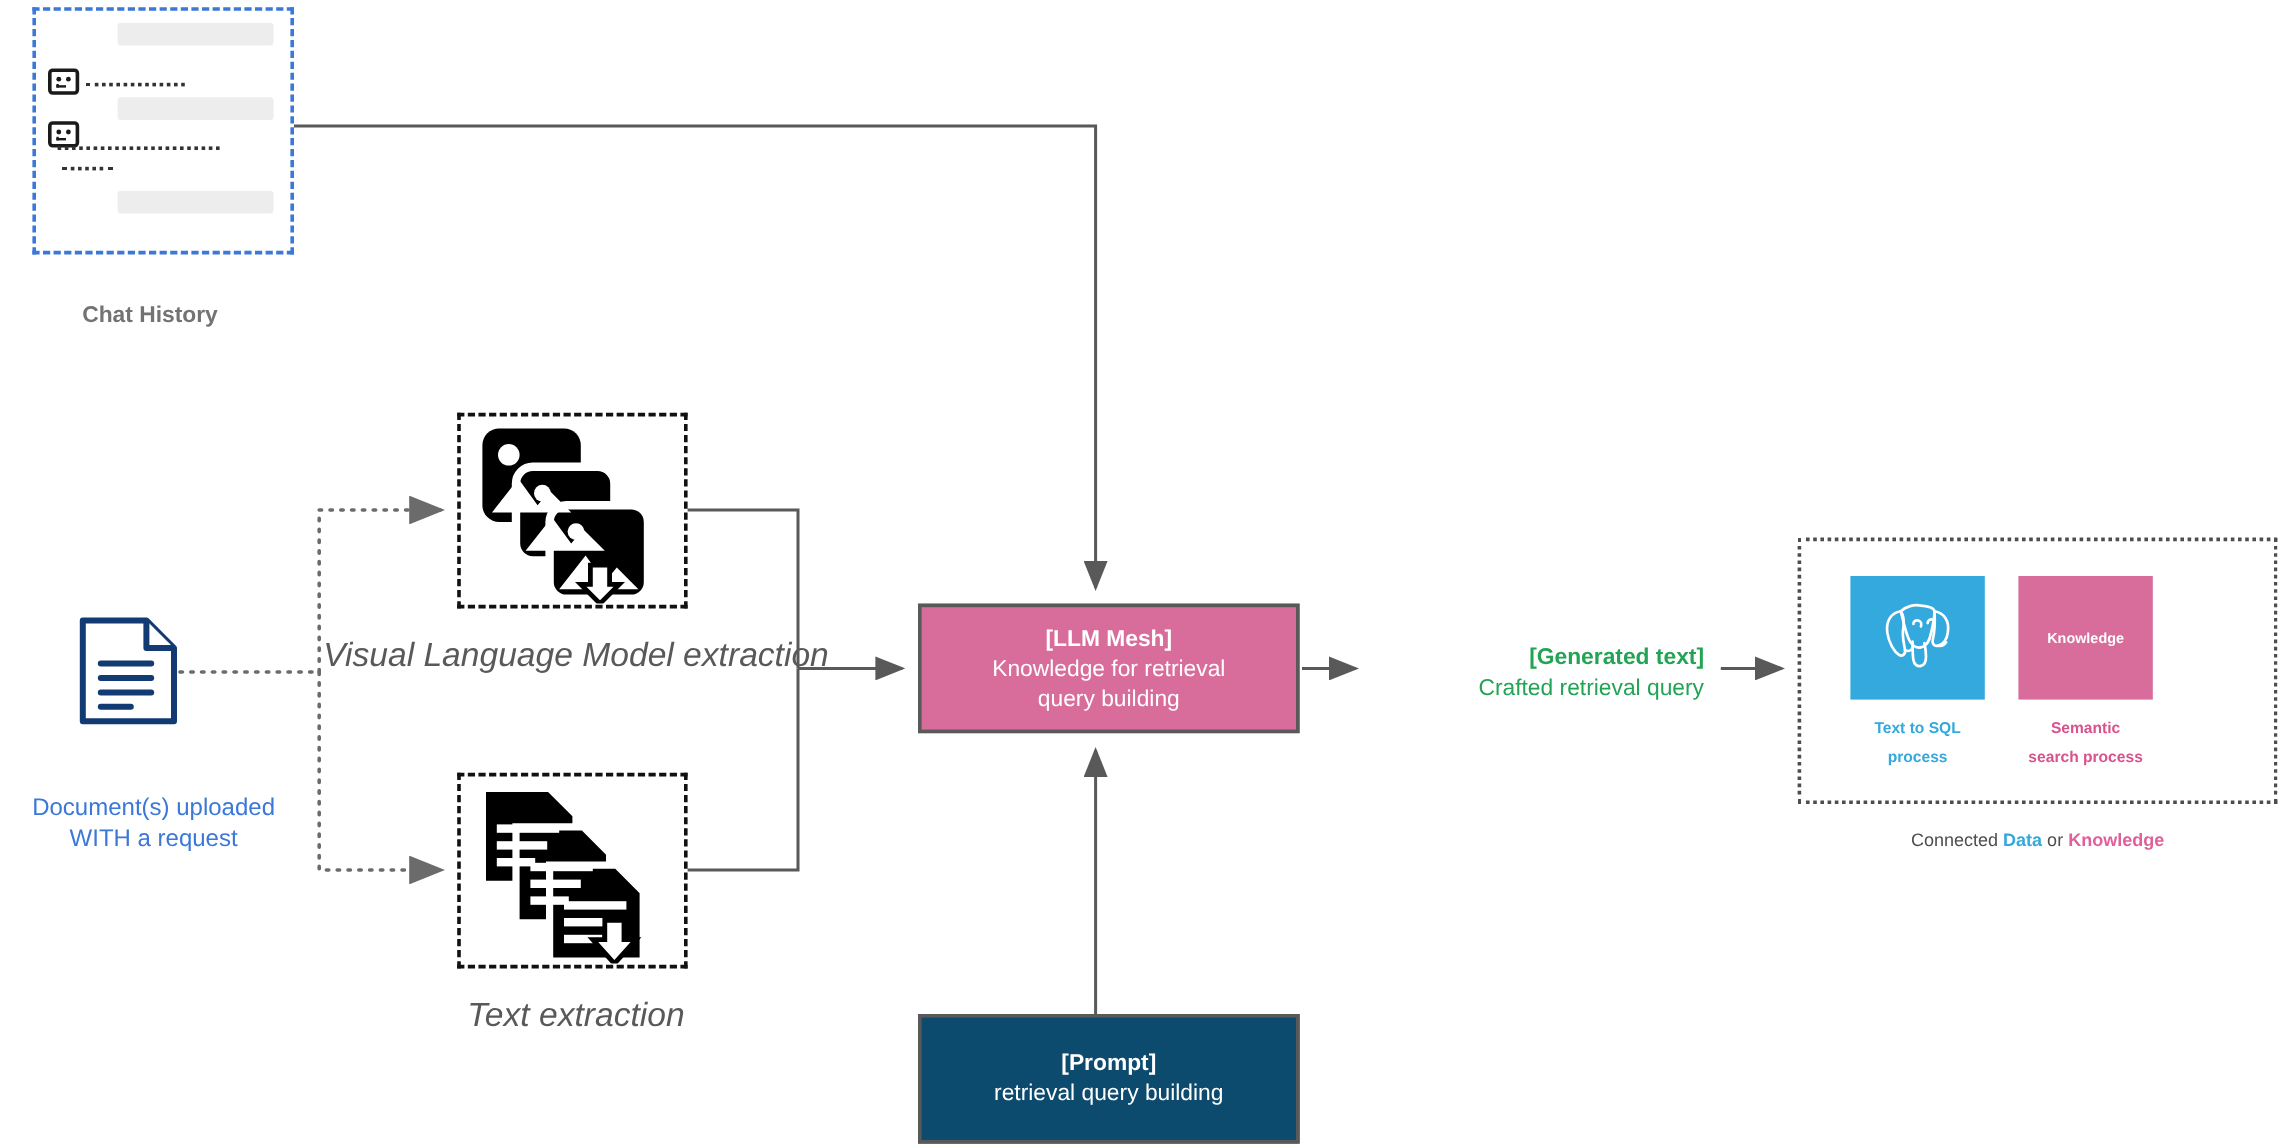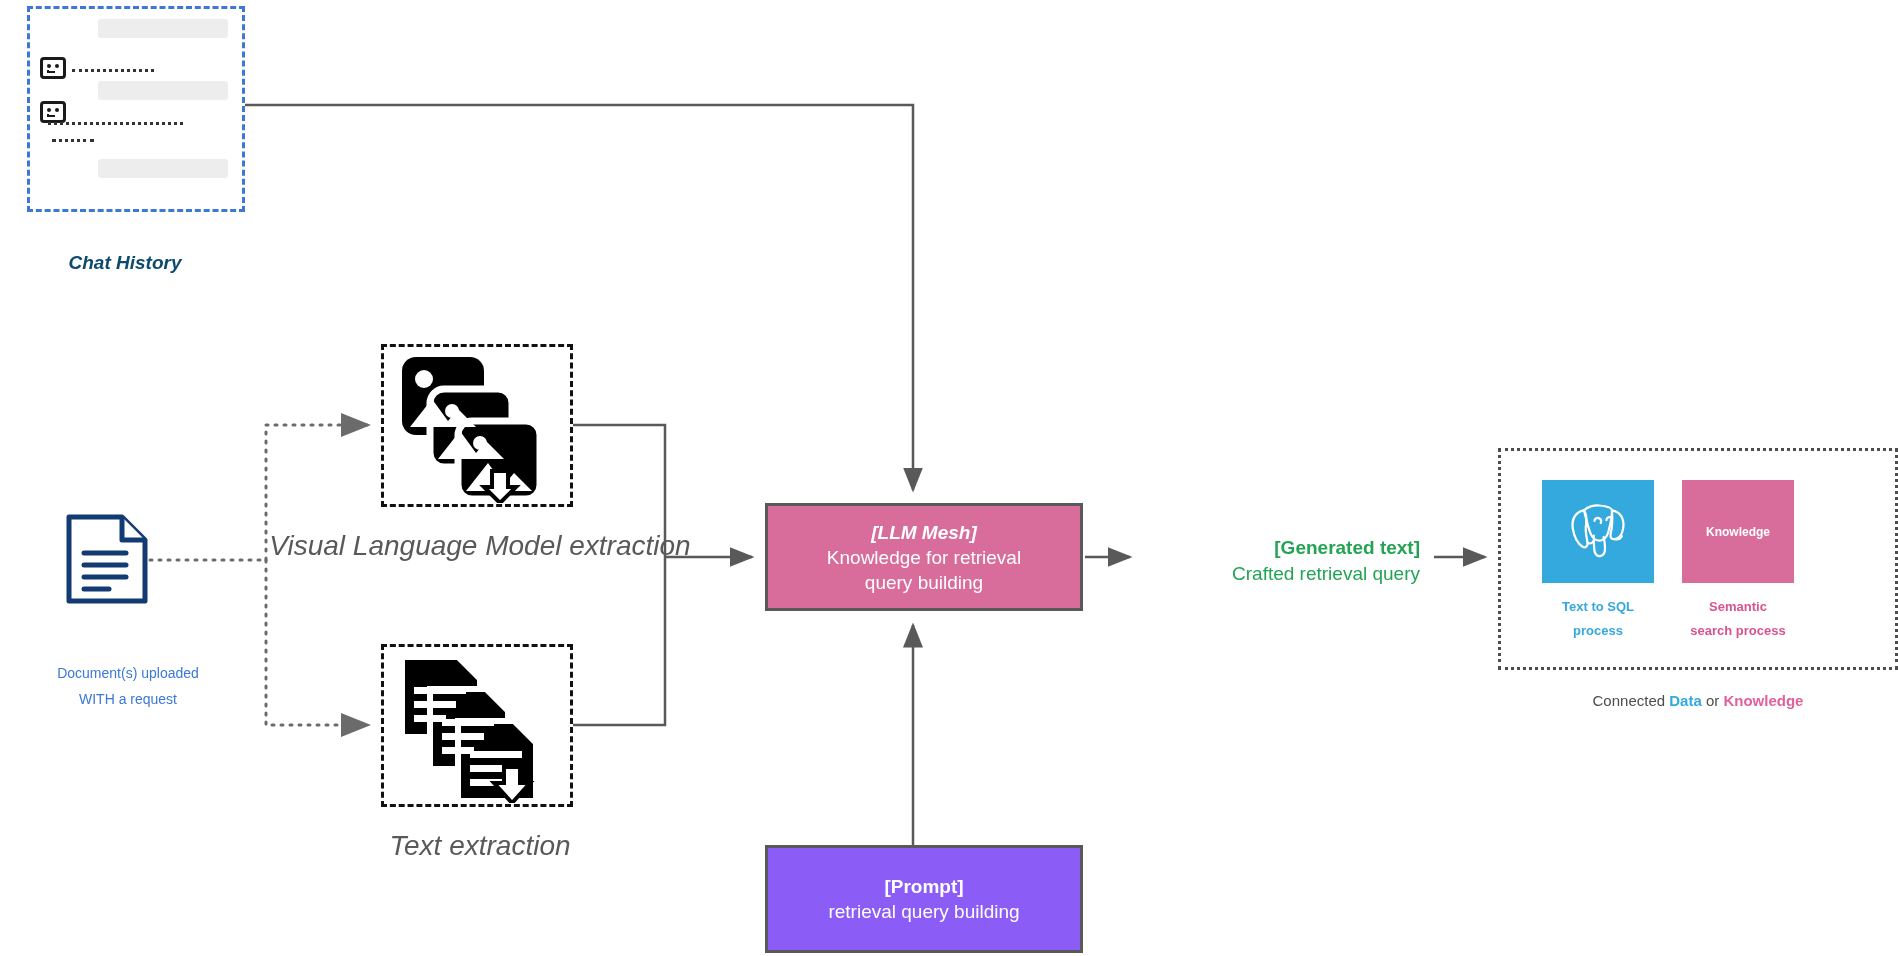--- a/index.html
+++ b/index.html
@@ -56,34 +56,33 @@
     border-bottom: 2px solid #1a1a1a;
     border-left: 2px solid #1a1a1a;
   }
   .dot-line {
     position: absolute;
     height: 0;
     border-top: 3px dotted #333;
   }
 
   .label-blue {
-    color: #0c4a6e;
+    color: #737373;
     font-weight: bold;
     font-size: 19px;
     text-align: center;
-    font-style: italic;
   }
 
   
   #doc-upload-caption {
     left: 0px; top: 660px;
     width: 256px;
     text-align: center;
     color: #3b78d8;
-    font-size: 14px;
+    font-size: 20px;
     line-height: 26px;
   }
   #doc-upload-caption .bold { font-weight: normal; display:block; }
 
   
   .extract-box {
     border: 3px dashed #111;
     background: #ffffff;
   }
   .extract-caption {
@@ -103,26 +102,26 @@
     border: 3px solid #595959;
     color: #ffffff;
     display: flex;
     flex-direction: column;
     align-items: center;
     justify-content: center;
     font-size: 19px;
     line-height: 25px;
     text-align: center;
   }
-  #llm-mesh-box .ttl { font-weight: bold; font-style: italic; }
+  #llm-mesh-box .ttl { font-weight: bold; }
 
   #prompt-box {
     left: 765px; top: 845px;
     width: 318px; height: 108px;
-    background: #8b5cf6;
+    background: #0c4a6e;
     border: 3px solid #595959;
     color: #ffffff;
     display: flex;
     flex-direction: column;
     align-items: center;
     justify-content: center;
     font-size: 19px;
     line-height: 25px;
     text-align: center;
   }

